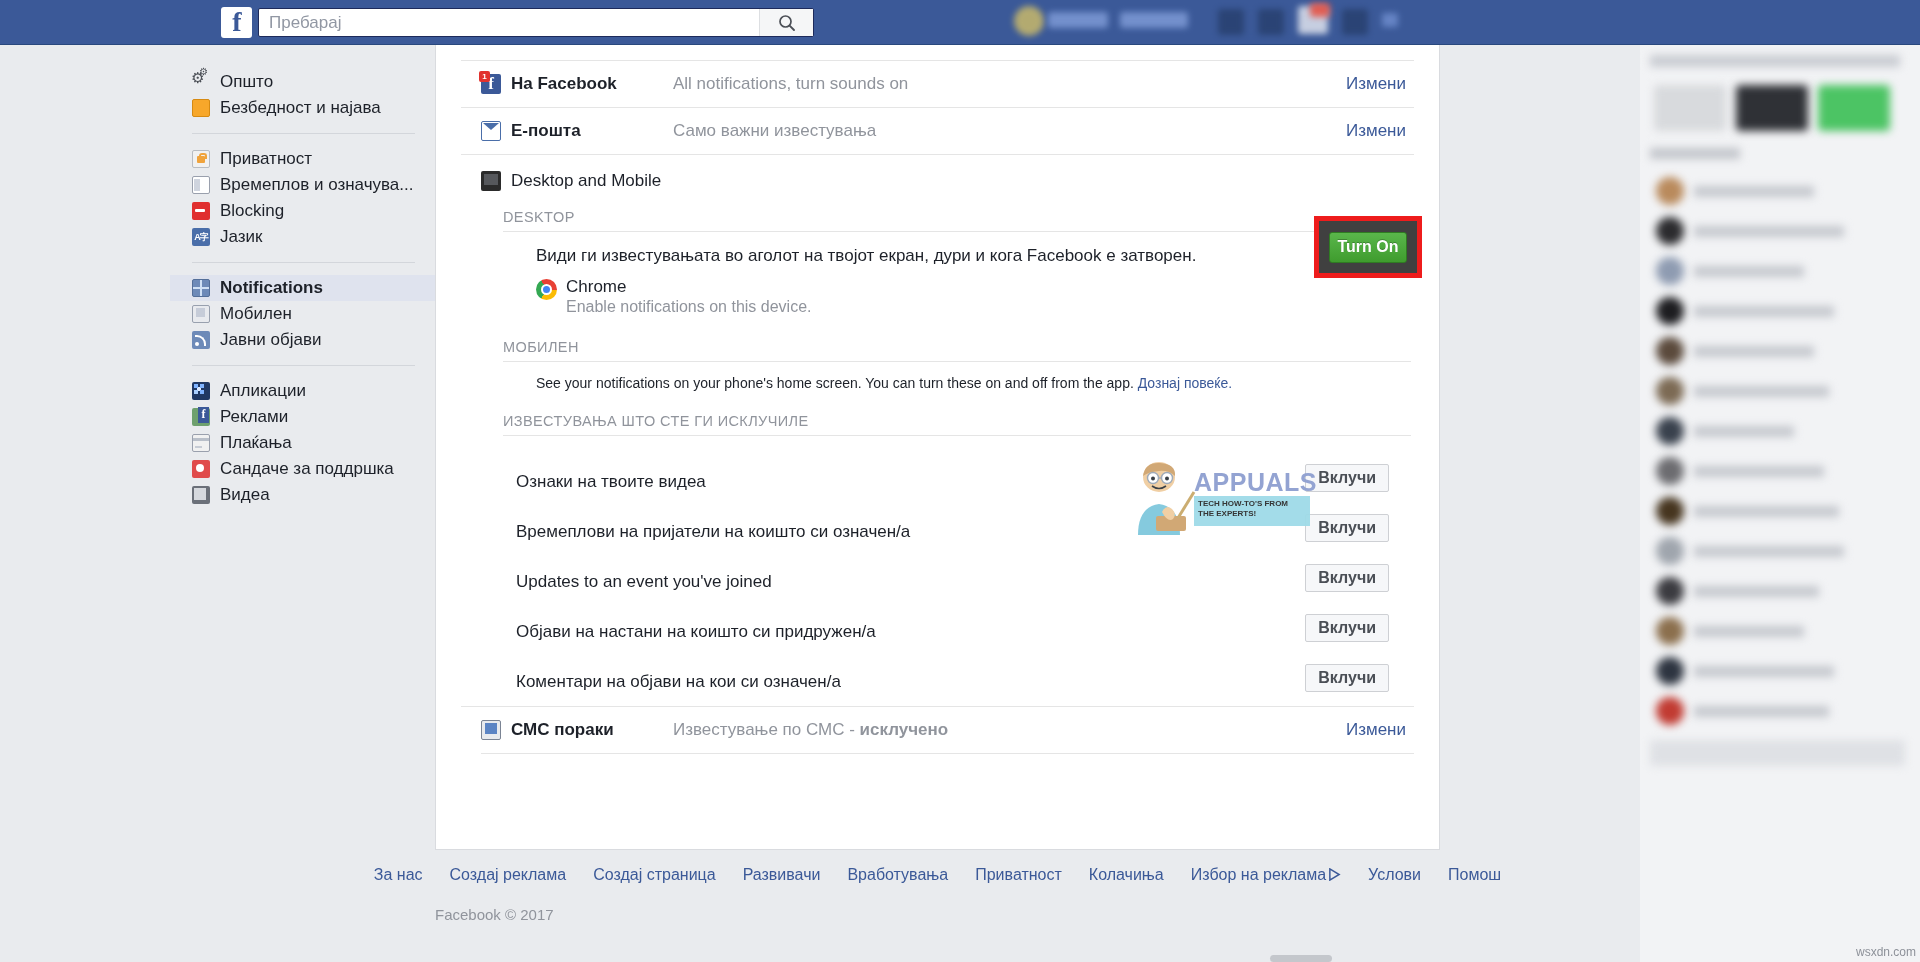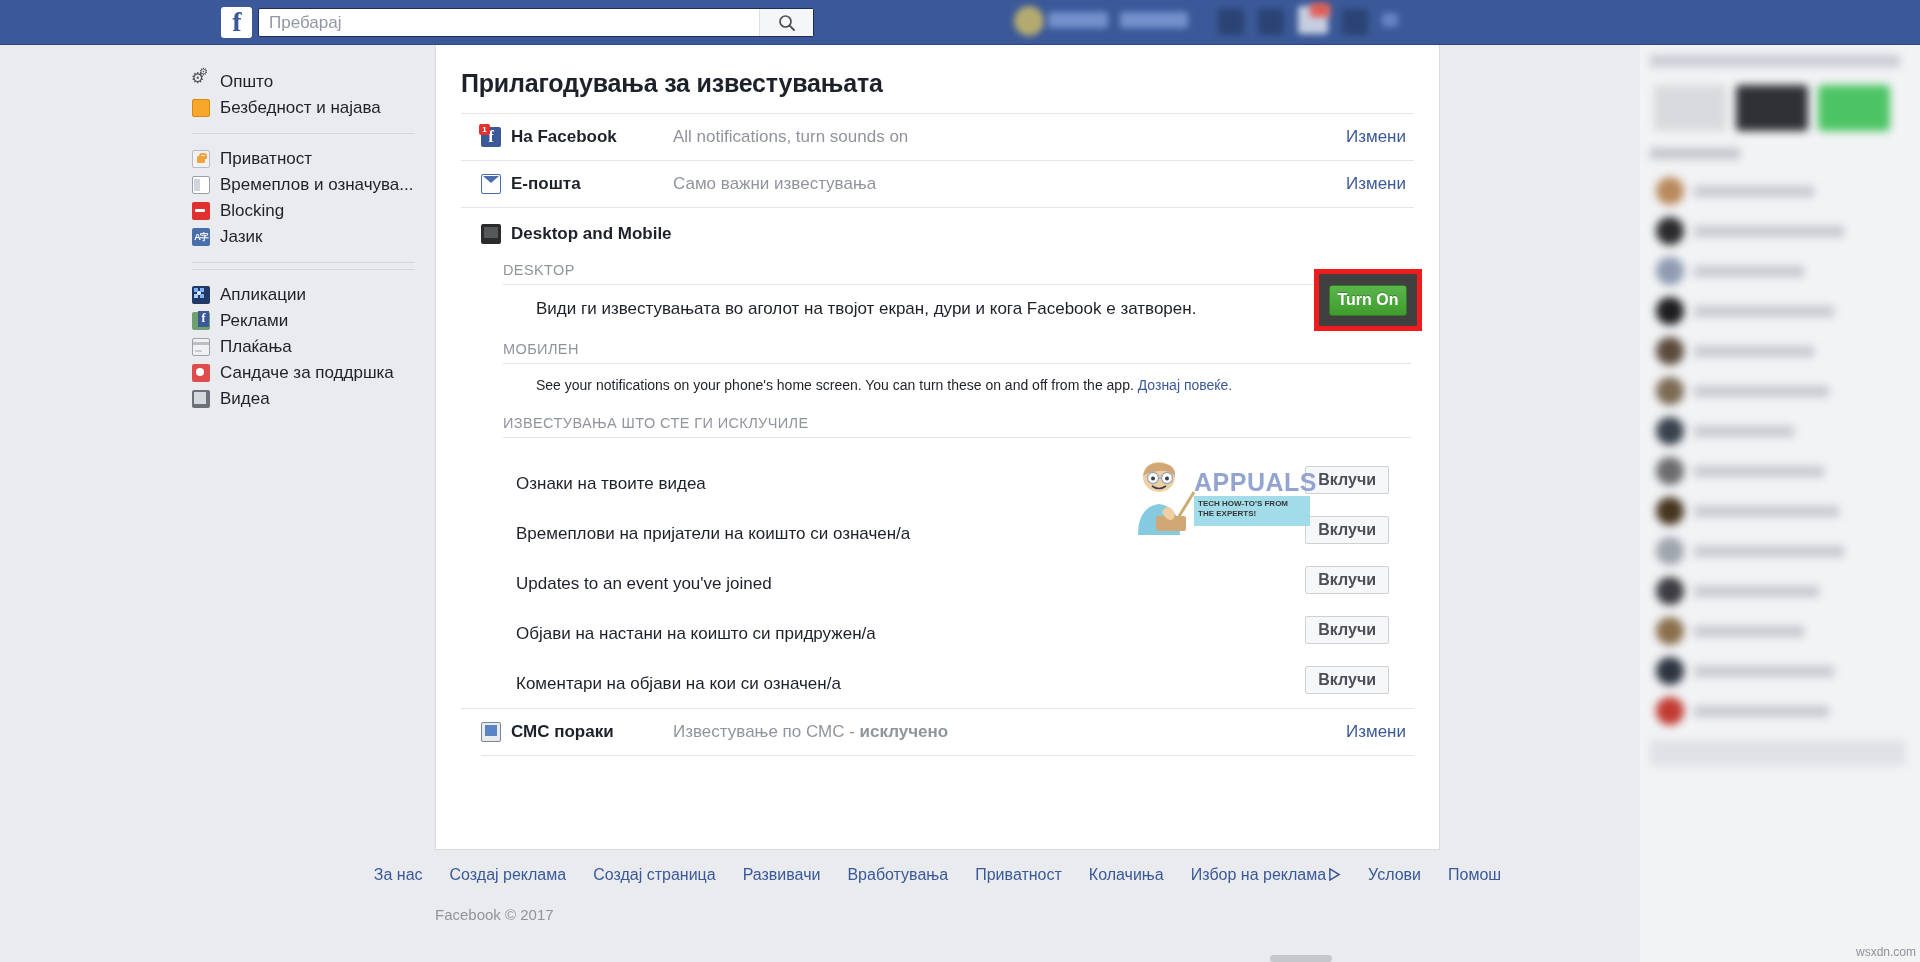--- a/index.html
+++ b/index.html
@@ -145,21 +145,21 @@
   .ic-fb .badge{position:absolute; left:-2px; top:-3px; width:11px; height:11px; background:#e1322e; color:#fff; font-family:"Liberation Sans",sans-serif; font-size:8px; line-height:11px; border-radius:2px; text-align:center; font-weight:bold;}
   .ic-mail{ background:#fff; border:1.5px solid #4a6ea9; border-radius:2px;}
   .ic-mail:before{content:""; position:absolute; left:1px; top:1px; width:0; height:0; border-left:8px solid transparent; border-right:8px solid transparent; border-top:7px solid #4a6ea9;}
   .ic-dev{ background:#2b2b2b; border-radius:2px;}
   .ic-dev:before{content:""; position:absolute; left:3px; top:3px; width:14px; height:11px; background:#56585c;}
   .ic-sms{ background:#e8eaee; border:1px solid #7b8494; border-radius:2px;}
   .ic-sms:before{content:""; position:absolute; left:3px; top:2px; width:12px; height:11px; background:#5b84c4;}
 
   
   #dm-block{ padding:16px 0 0 20px; }
-  #dm-head{ display:flex; align-items:center; font-weight:bold; font-size:17px; margin-bottom:18px;}
+  #dm-head{ display:flex; align-items:center; font-weight:normal; font-size:17px; margin-bottom:18px;}
   #dm-head .nicon{ width:20px; height:20px; margin-right:10px; position:relative;}
 
   .sub-head{
     color:#90949c; font-size:14.5px; letter-spacing:.4px;
     padding-left:22px; margin-bottom:6px;
   }
   .sub-rule{ height:1px; background:#e5e5e5; margin:0 3px 0 22px; }
 
   .desk-body{ padding:14px 0 0 55px; position:relative; }
   .desk-line{ font-size:17px; color:#1d2129; margin-bottom:11px; }
@@ -319,20 +319,34 @@
       <span class="lbl">Blocking</span>
     </div>
     <div class="side-item">
       <span class="ico ico-lang">A字</span>
       <span class="lbl">Јазик</span>
     </div>
   </div>
 
   <div class="side-sep"></div>
 
+  <div class="side-group">
+    <div class="side-item active">
+      <span class="ico ico-globe"></span>
+      <span class="lbl">Notifications</span>
+    </div>
+    <div class="side-item">
+      <span class="ico ico-phone"></span>
+      <span class="lbl">Мобилен</span>
+    </div>
+    <div class="side-item">
+      <span class="ico ico-rss"></span>
+      <span class="lbl">Јавни објави</span>
+    </div>
+  </div>
 
   <div class="side-sep"></div>
 
   <div class="side-group">
     <div class="side-item">
       <span class="ico ico-apps"></span>
       <span class="lbl">Апликации</span>
     </div>
     <div class="side-item">
       <span class="ico ico-ads"></span>
@@ -348,21 +362,20 @@
     </div>
     <div class="side-item">
       <span class="ico ico-video"></span>
       <span class="lbl">Видеа</span>
     </div>
   </div>
 </div>
 
 <div id="main">
 
-  <div id="page-title">Прилагодувања за известувањата</div>
 
   <div class="card-pad">
 
     <div class="nrow">
       <span class="nicon ic-fb">f<span class="badge">1</span></span>
       <span class="nlabel">На Facebook</span>
       <span class="nstatus">All notifications, turn sounds on</span>
       <span class="nedit">Измени</span>
     </div>
 
@@ -379,20 +392,27 @@
           <span class="nicon ic-dev"></span>
           <span>Desktop and Mobile</span>
         </div>
 
         <div class="sub-head">DESKTOP</div>
         <div class="sub-rule"></div>
 
         <div class="desk-body">
           <div class="desk-line">Види ги известувањата во аголот на твојот екран, дури и кога Facebook е затворен.</div>
 
+          <div class="chrome-row">
+            <span class="chrome-icon"></span>
+            <span>
+              <div class="chrome-name">Chrome</div>
+              <div class="chrome-sub">Enable notifications on this device.</div>
+            </span>
+          </div>
 
           <div id="turnon-highlight">
             <div id="turnon-btn">Turn On</div>
           </div>
         </div>
 
         <div class="sub-head" style="margin-top:22px;">МОБИЛЕН</div>
         <div class="sub-rule"></div>
 
         <div class="mob-body">

